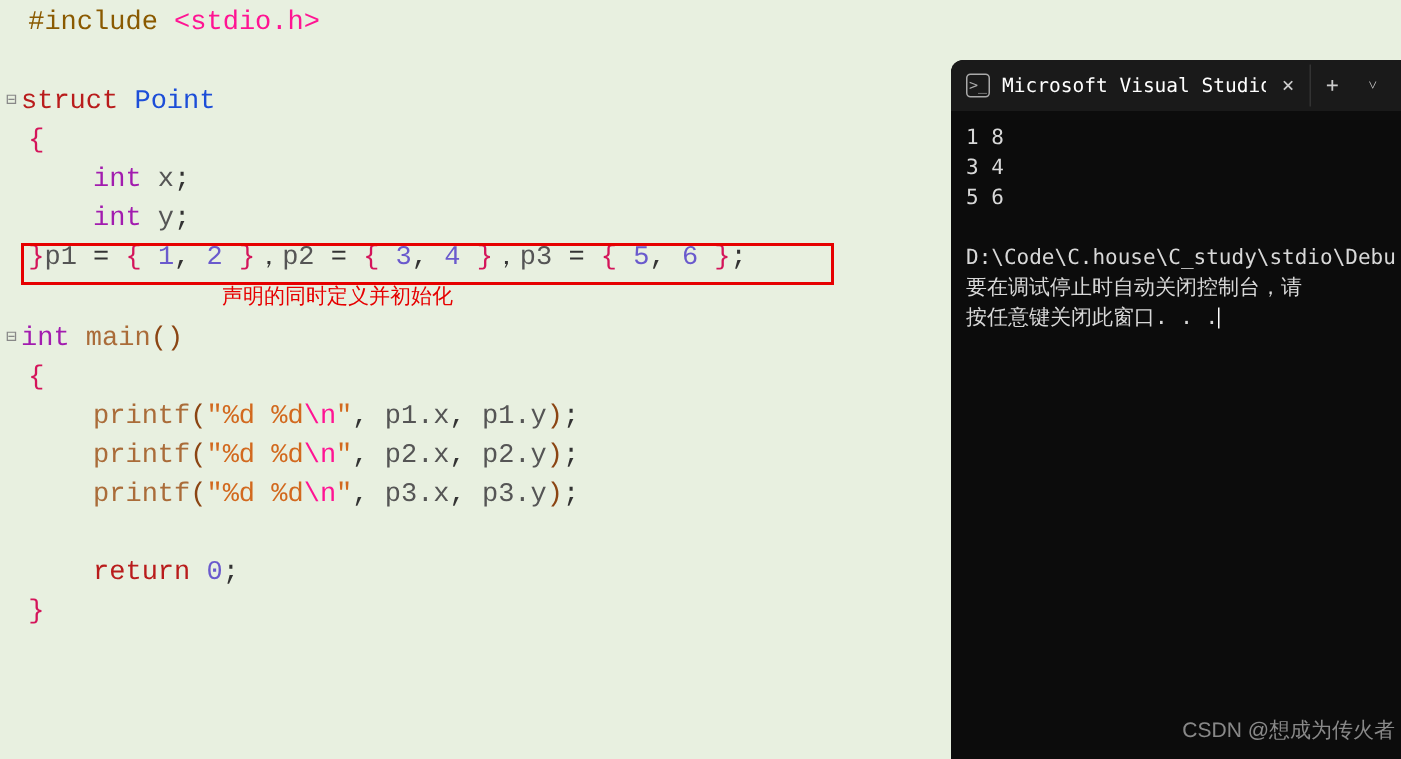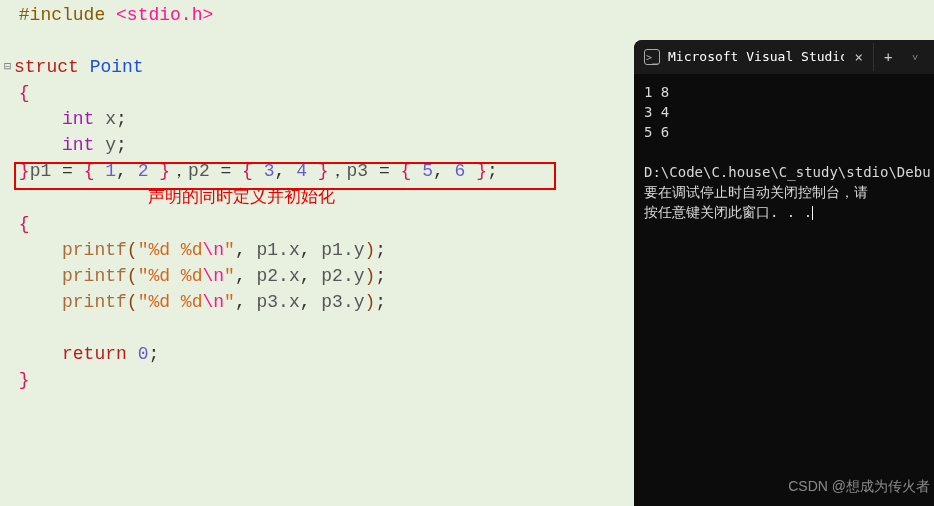--- a/index.html
+++ b/index.html
@@ -45,21 +45,21 @@
       border: 2px solid #e60000;
       position: absolute;
       left: 14px;
       top: 162px;
       width: 542px;
       height: 28px;
       pointer-events: none;
     }
     .comment-cn {
       color: #e60000;
-      font-size: 17px;
+      font-size: 14px;
       margin-left: 140px;
       text-align: right;
     }
     .console {
       position: absolute;
       right: 0;
       top: 40px;
       width: 300px;
       height: 466px;
       background: #0c0c0c;
@@ -129,20 +129,21 @@
 
 <div class="code-area">
   <div class="line"> <span class="kw-include">#include</span> <span class="angle">&lt;</span><span class="angle">stdio.h</span><span class="angle">&gt;</span></div>
   <div class="line"> </div>
   <div class="line"><span class="fold-marker">⊟</span><span class="kw-struct">struct</span> <span class="type-name">Point</span></div>
   <div class="line"> <span class="brace">{</span></div>
   <div class="line">     <span class="kw-int">int</span> <span class="ident">x</span><span class="punct">;</span></div>
   <div class="line">     <span class="kw-int">int</span> <span class="ident">y</span><span class="punct">;</span></div>
   <div class="line"> <span class="brace">}</span><span class="ident">p1</span><span class="punct"> = </span><span class="brace">{ </span><span class="num">1</span><span class="punct">, </span><span class="num">2</span><span class="brace"> }</span><span class="comma-cn">，</span><span class="ident">p2</span><span class="punct"> = </span><span class="brace">{ </span><span class="num">3</span><span class="punct">, </span><span class="num">4</span><span class="brace"> }</span><span class="comma-cn">，</span><span class="ident">p3</span><span class="punct"> = </span><span class="brace">{ </span><span class="num">5</span><span class="punct">, </span><span class="num">6</span><span class="brace"> }</span><span class="punct">;</span></div>
   <div class="line"><span class="comment-cn">声明的同时定义并初始化</span></div>
+  <div class="line"><span class="fold-marker">⊟</span><span class="kw-int">int</span> <span class="func">main</span><span class="paren">(</span><span class="paren">)</span></div>
   <div class="line"> <span class="brace">{</span></div>
   <div class="line">     <span class="func">printf</span><span class="paren">(</span><span class="str">"%d %d</span><span class="esc">\n</span><span class="str">"</span><span class="punct">, </span><span class="ident">p1.x</span><span class="punct">, </span><span class="ident">p1.y</span><span class="paren">)</span><span class="punct">;</span></div>
   <div class="line">     <span class="func">printf</span><span class="paren">(</span><span class="str">"%d %d</span><span class="esc">\n</span><span class="str">"</span><span class="punct">, </span><span class="ident">p2.x</span><span class="punct">, </span><span class="ident">p2.y</span><span class="paren">)</span><span class="punct">;</span></div>
   <div class="line">     <span class="func">printf</span><span class="paren">(</span><span class="str">"%d %d</span><span class="esc">\n</span><span class="str">"</span><span class="punct">, </span><span class="ident">p3.x</span><span class="punct">, </span><span class="ident">p3.y</span><span class="paren">)</span><span class="punct">;</span></div>
   <div class="line"> </div>
   <div class="line">     <span class="kw-return">return</span> <span class="num">0</span><span class="punct">;</span></div>
   <div class="line"> <span class="brace">}</span></div>
   <div class="red-box"></div>
 </div>
 

